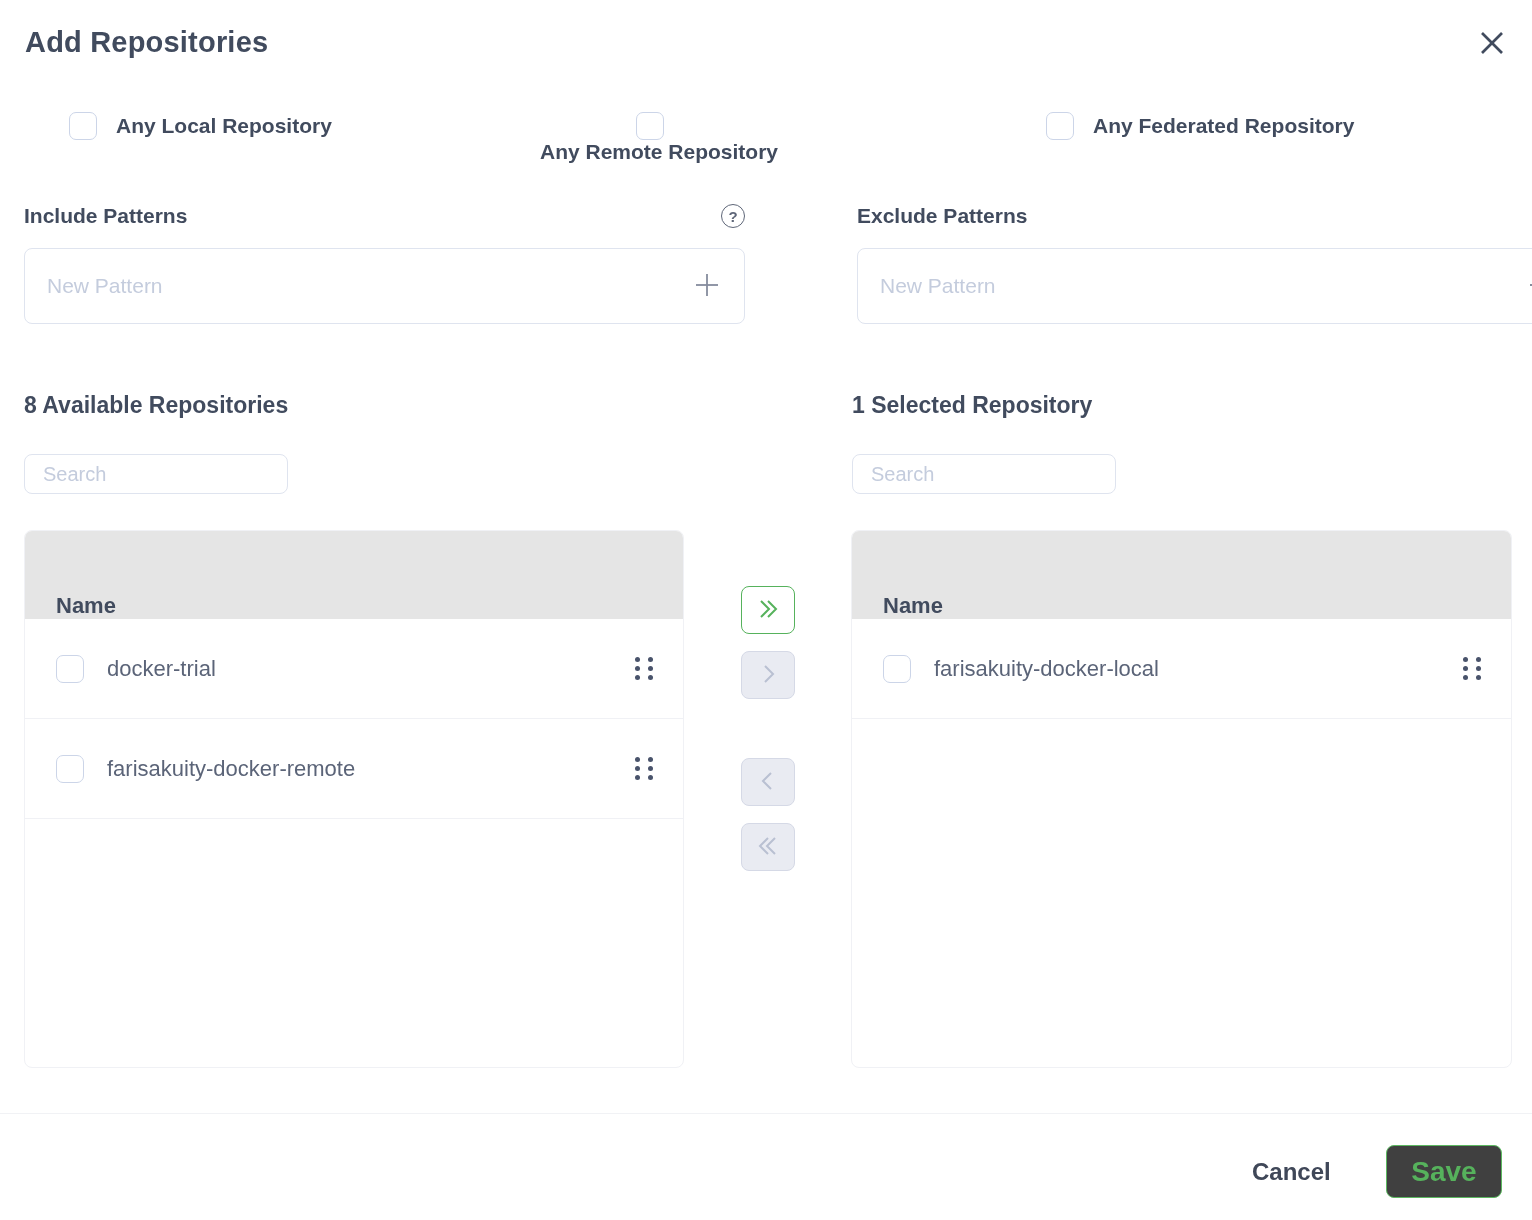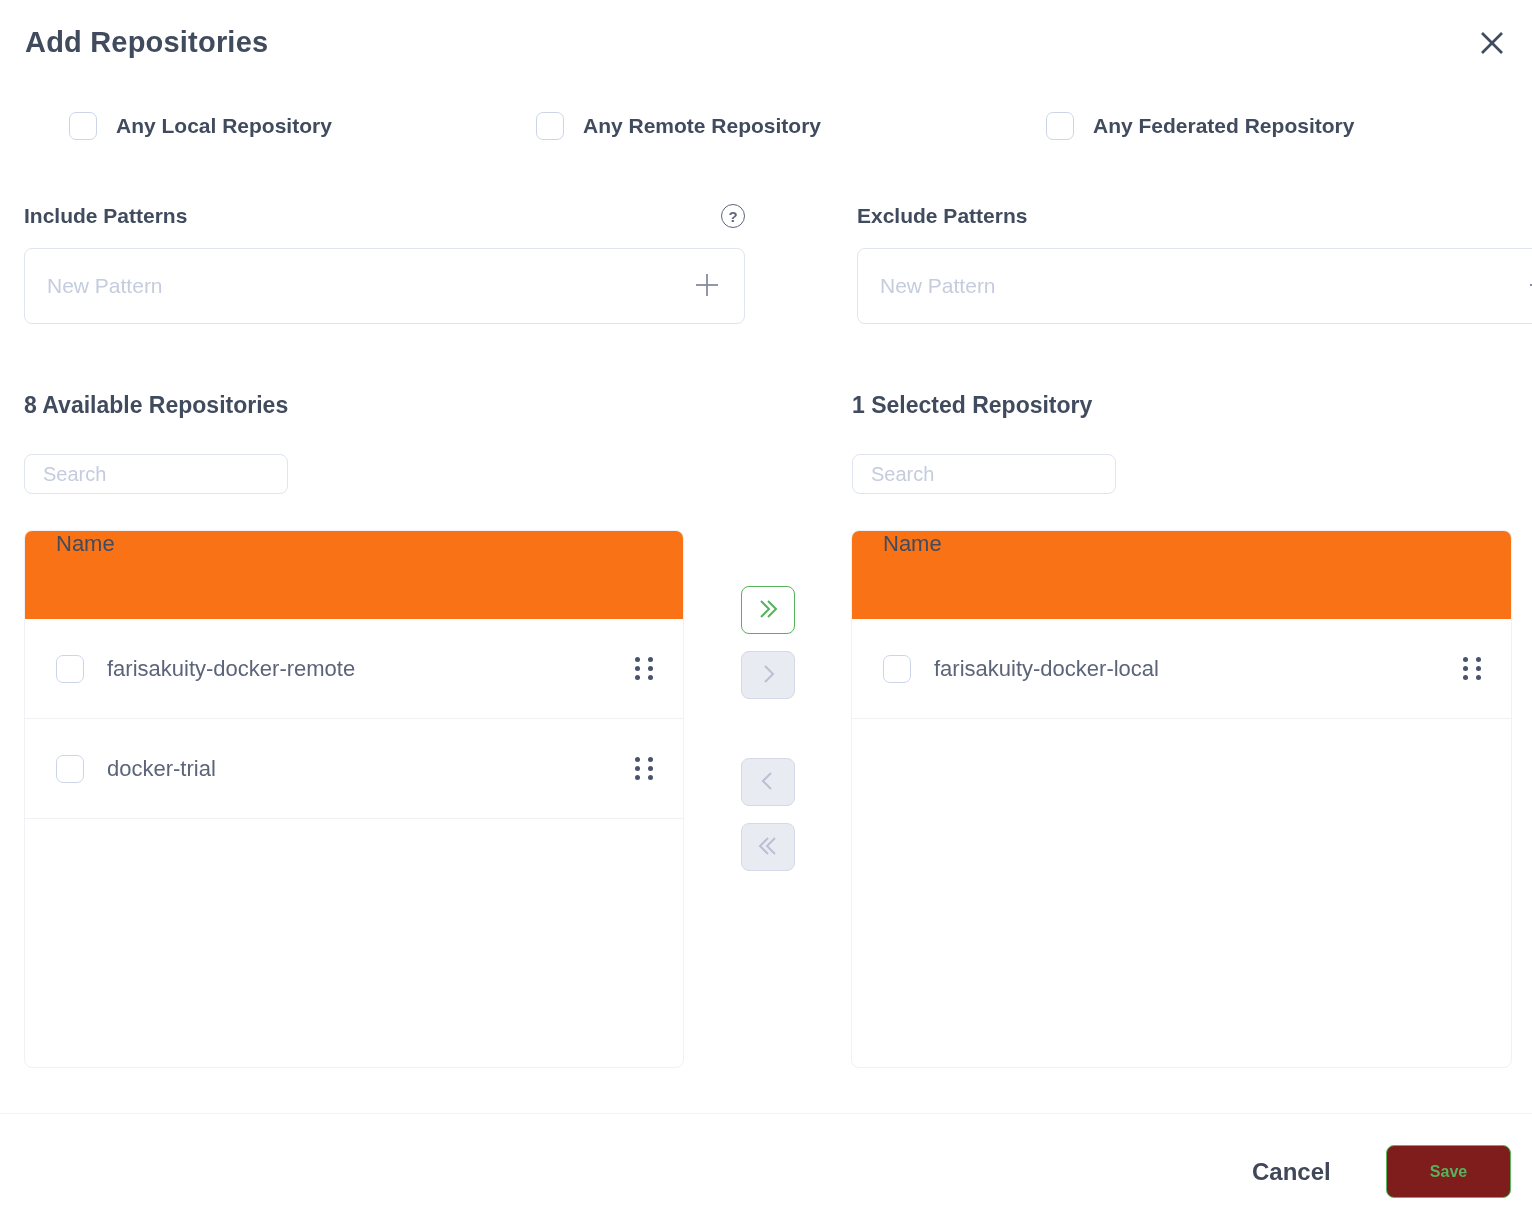--- a/index.html
+++ b/index.html
@@ -21,21 +21,21 @@
   }
   .close-btn {
     left: 1474px; top: 26px; width: 36px; height: 36px;
     display: flex; align-items: center; justify-content: center;
     cursor: pointer; background: none; border: none;
   }
 
   
   .cb-group { top: 112px; display: flex; align-items: center; }
   .cb-group-1 { left: 24px; padding-left: 45px; }
-  .cb-group-2 { left: 536px; }
+  .cb-group-2 { left: 521px; flex-direction: column; }
   .cb-group-3 { left: 1046px; }
   .checkbox {
     width: 28px; height: 28px;
     border: 1px solid #ccd5e8; border-radius: 7px;
     background: #ffffff; flex: 0 0 auto; cursor: pointer;
   }
   .cb-label {
     margin-left: 19px; font-size: 21px; font-weight: 600; color: #414b5e;
   }
 
@@ -87,23 +87,23 @@
 
   
   .repo-table {
     top: 530px; height: 538px;
     border: 1px solid #f0f1f5; border-radius: 8px;
     background: #ffffff; overflow: hidden;
   }
   .table-available { left: 24px; width: 660px; }
   .table-selected { left: 851px; width: 661px; }
   .table-header {
-    height: 88px; background: #f97316;
-    display: flex; align-items: flex-start; padding: 0 31px;
-    font-size: 22px; font-weight: 400; color: #414b5e;
+    height: 88px; background: #e5e5e5;
+    display: flex; align-items: flex-end; padding: 0 31px;
+    font-size: 22px; font-weight: 700; color: #414b5e;
   }
   .table-row {
     height: 100px; display: flex; align-items: center;
     padding: 0 26px 0 31px;
     border-bottom: 1px solid #f0f1f5;
     background: #ffffff;
   }
   .row-name {
     flex: 1; margin-left: 23px;
     font-size: 22px; color: #5b6478; font-weight: 400;
@@ -137,24 +137,24 @@
   
   .footer-divider {
     left: 0; top: 1113px; width: 1532px; height: 1px; background: #f1f2f5;
   }
   .cancel-btn {
     left: 1232px; top: 1146px; height: 52px; padding: 0 20px;
     background: none; border: none; cursor: pointer;
     font-family: inherit; font-size: 24px; font-weight: 600; color: #3f4758;
   }
   .save-btn {
-    left: 1386px; top: 1145px; width: 125px; height: 53px;
-    background: #7f1d1d; border: 1px solid #5cb860; border-radius: 8px;
+    left: 1386px; top: 1145px; width: 116px; height: 53px;
+    background: #404040; border: 1px solid #5cb860; border-radius: 8px;
     cursor: pointer; font-family: inherit;
-    font-size: 16px; font-weight: 600; color: #56b25c;
+    font-size: 28px; font-weight: 600; color: #56b25c;
     display: flex; align-items: center; justify-content: center;
   }
 </style>
 </head>
 <body>
 
 <div class="abs dialog-title">Add Repositories</div>
 <button class="abs close-btn">
   <span>
     <svg width="30" height="30" viewBox="0 0 30 30">
@@ -218,33 +218,33 @@
 
 <input class="abs search-input search-available" type="text" placeholder="Search" style="">
 <input class="abs search-input search-selected" type="text" placeholder="Search" style="">
 
 <div class="abs repo-table table-available">
   <div class="table-header">
     <span>Name</span>
   </div>
   <div class="table-row">
     <span class="checkbox"></span>
-    <span class="row-name">farisakuity-docker-remote</span>
+    <span class="row-name">docker-trial</span>
     <span class="drag-handle">
       <i></i>
         <i></i>
         <i></i>
         <i></i>
         <i></i>
         <i></i>
     </span>
   </div>
   <div class="table-row">
     <span class="checkbox"></span>
-    <span class="row-name">docker-trial</span>
+    <span class="row-name">farisakuity-docker-remote</span>
     <span class="drag-handle">
       <i></i>
         <i></i>
         <i></i>
         <i></i>
         <i></i>
         <i></i>
     </span>
   </div>
 </div>

